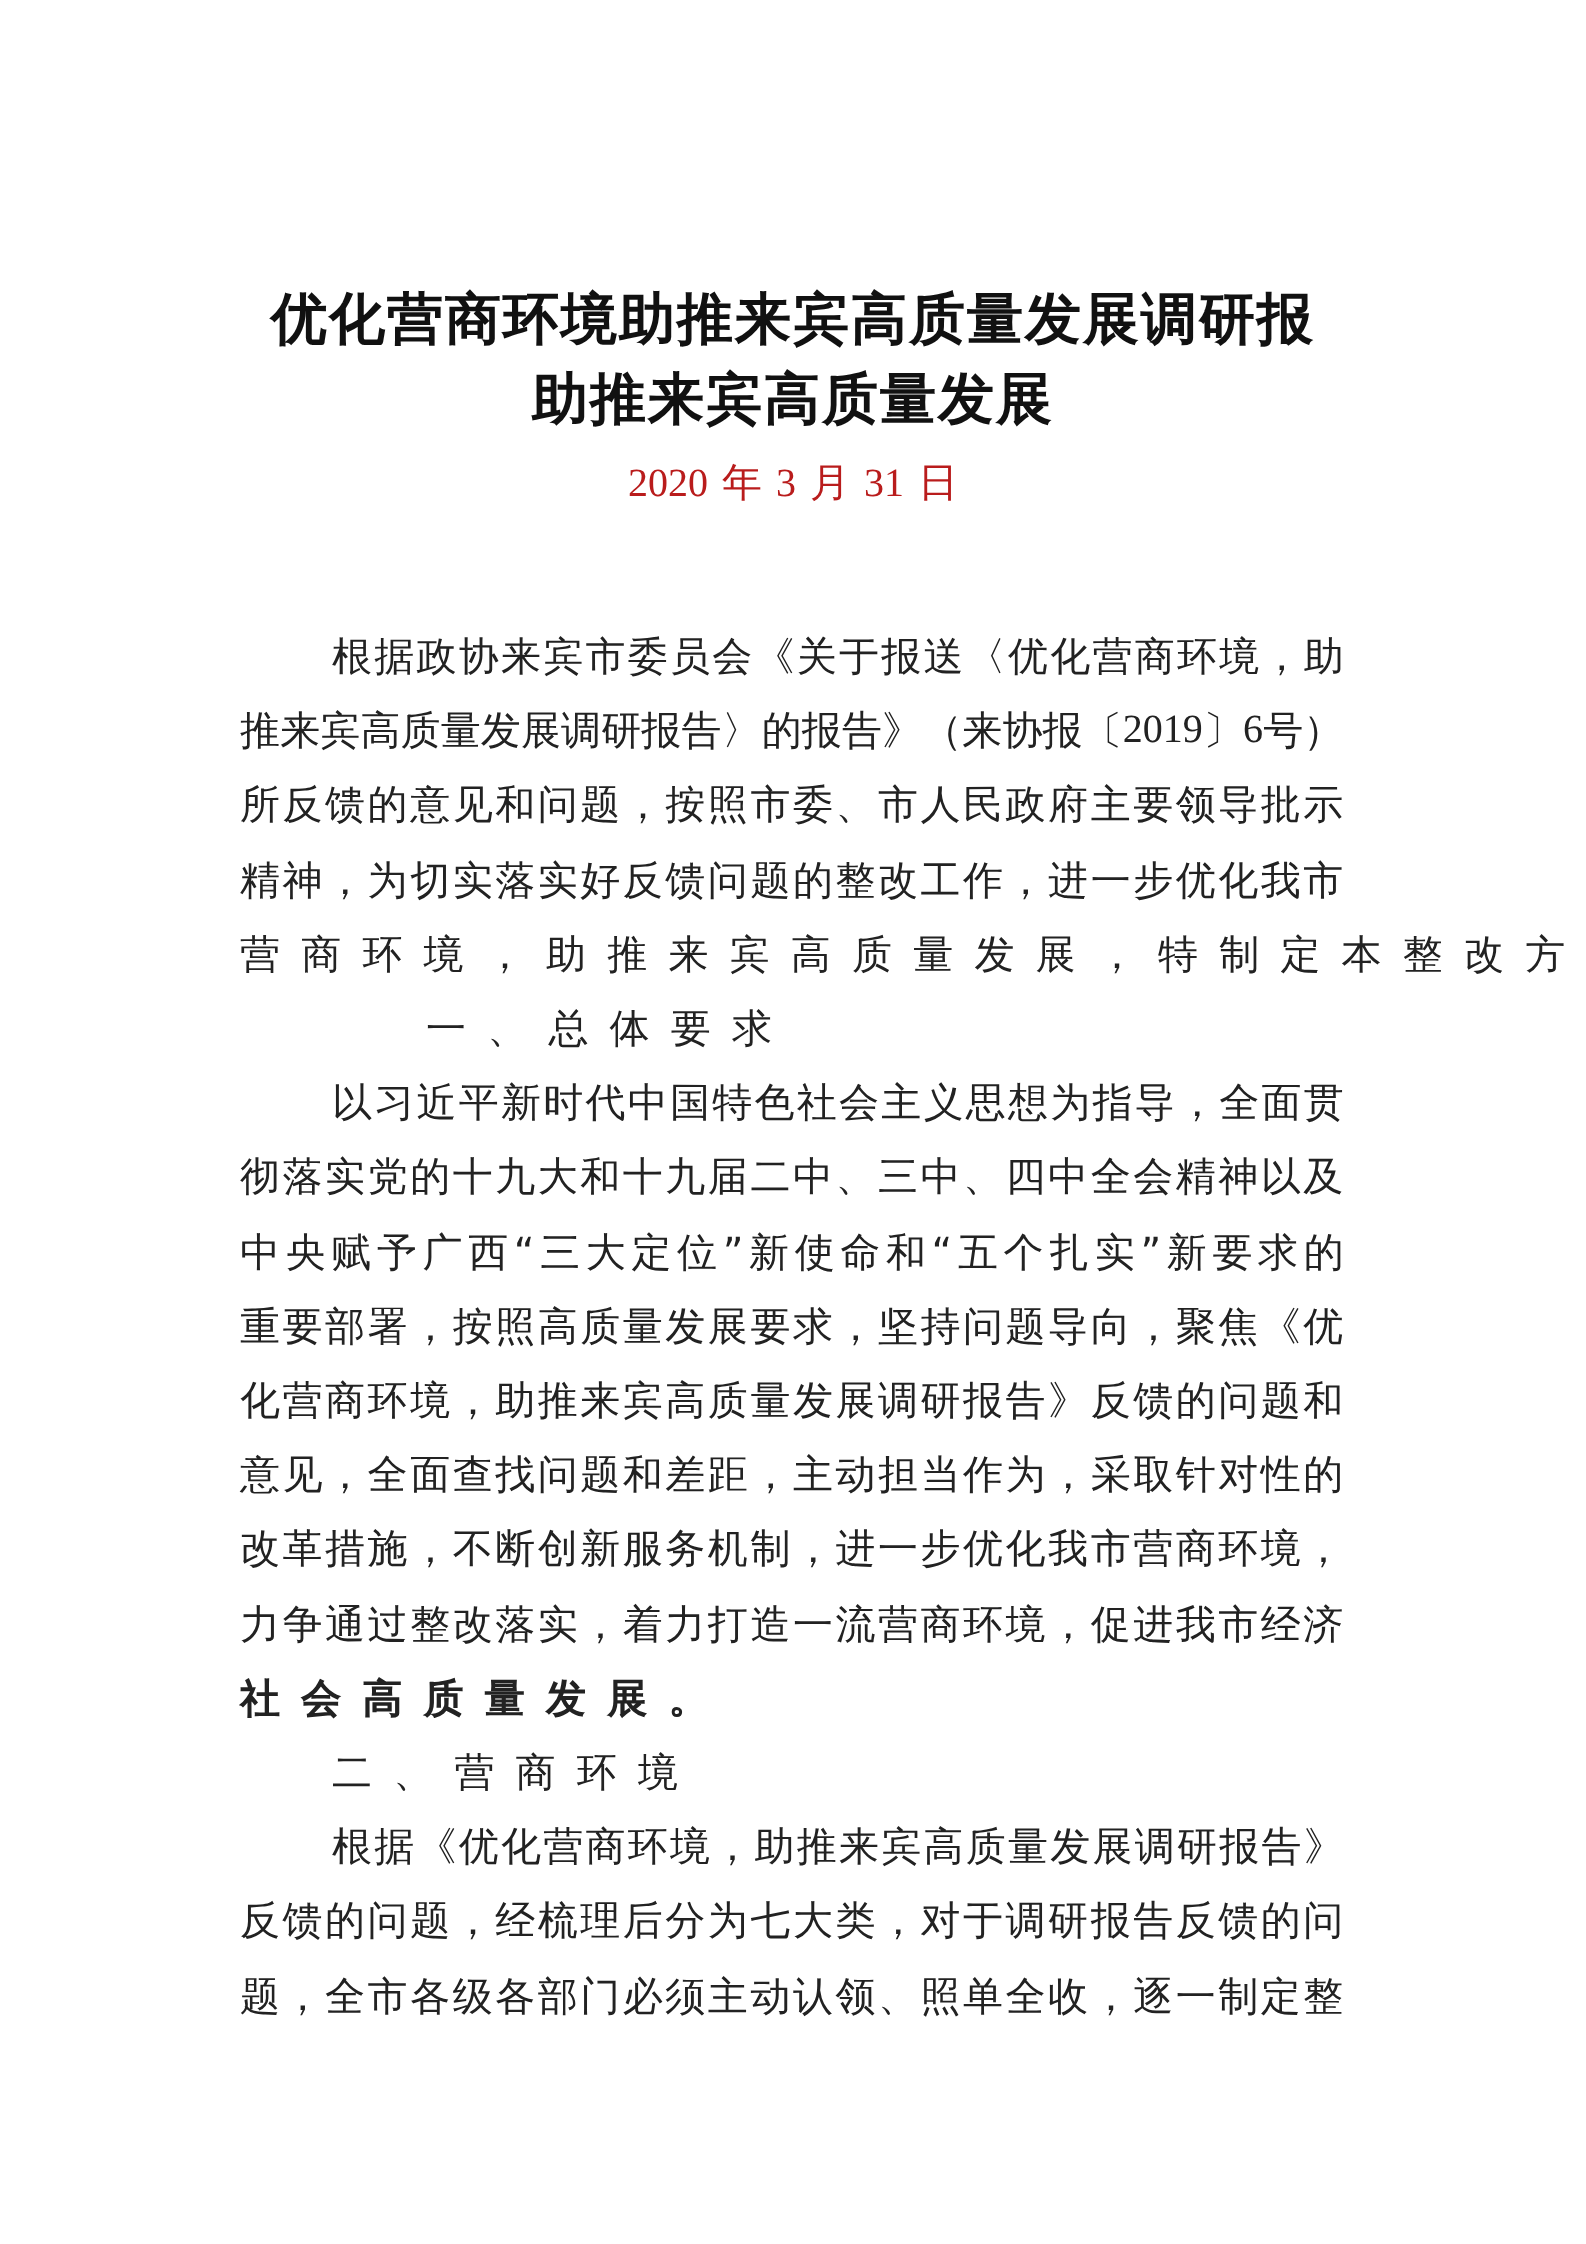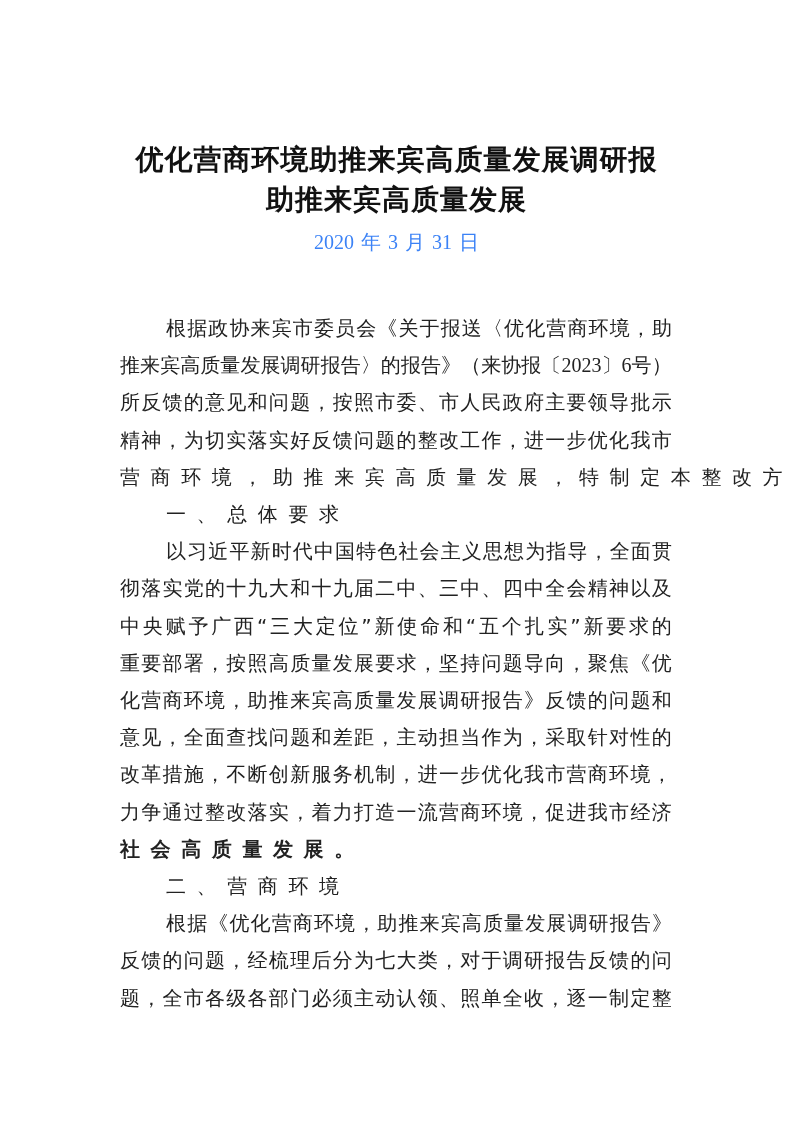--- a/index.html
+++ b/index.html
@@ -38,21 +38,21 @@
     .title.l2 { top: 180px; }
     .date {
       position: absolute;
       left: 0;
       width: 793px;
       top: 228px;
       text-align: center;
       font-family: "Liberation Serif", "DejaVu Serif", serif;
       font-size: 20px;
       line-height: 28px;
-      color: #3b82f6;
+      color: #b91c1c;
       word-spacing: 2px;
     }
     .body-line {
       position: absolute;
       left: 120px;
       width: 552px;
       height: 30px;
       font-family: "DejaVu Sans", "Liberation Sans", sans-serif;
       font-size: 20px;
       line-height: 30px;
@@ -117,21 +117,21 @@
         <span class="ch">〉</span>
         <span class="ch">的</span>
         <span class="ch">报</span>
         <span class="ch">告</span>
         <span class="ch">》</span>
         <span class="ch">（</span>
         <span class="ch">来</span>
         <span class="ch">协</span>
         <span class="ch">报</span>
         <span class="ch">〔</span>
-        <span class="ch" style="font-family: &quot;Liberation Serif&quot;, serif;">2023</span>
+        <span class="ch" style="font-family: &quot;Liberation Serif&quot;, serif;">2019</span>
         <span class="ch">〕</span>
         <span class="ch" style="font-family: &quot;Liberation Serif&quot;, serif;">6</span>
         <span class="ch">号</span>
         <span class="ch">）</span>
       </div>
       <div class="body-line" style="top: 387.4px;">
         <span class="ch">所</span>
         <span class="ch">反</span>
         <span class="ch">馈</span>
         <span class="ch">的</span>
@@ -180,21 +180,21 @@
         <span class="ch">，</span>
         <span class="ch">进</span>
         <span class="ch">一</span>
         <span class="ch">步</span>
         <span class="ch">优</span>
         <span class="ch">化</span>
         <span class="ch">我</span>
         <span class="ch">市</span>
       </div>
       <div class="body-line short" style="top: 461.8px;">营商环境，助推来宾高质量发展，特制定本整改方案。</div>
-      <div class="body-line indent short" style="top: 499px;">一、总体要求</div>
+      <div class="body-line indent short" style="top: 499px; margin-left: 47px;">一、总体要求</div>
       <div class="body-line indent" style="top: 536.2px;">
         <span class="ch">以</span>
         <span class="ch">习</span>
         <span class="ch">近</span>
         <span class="ch">平</span>
         <span class="ch">新</span>
         <span class="ch">时</span>
         <span class="ch">代</span>
         <span class="ch">中</span>
         <span class="ch">国</span>

